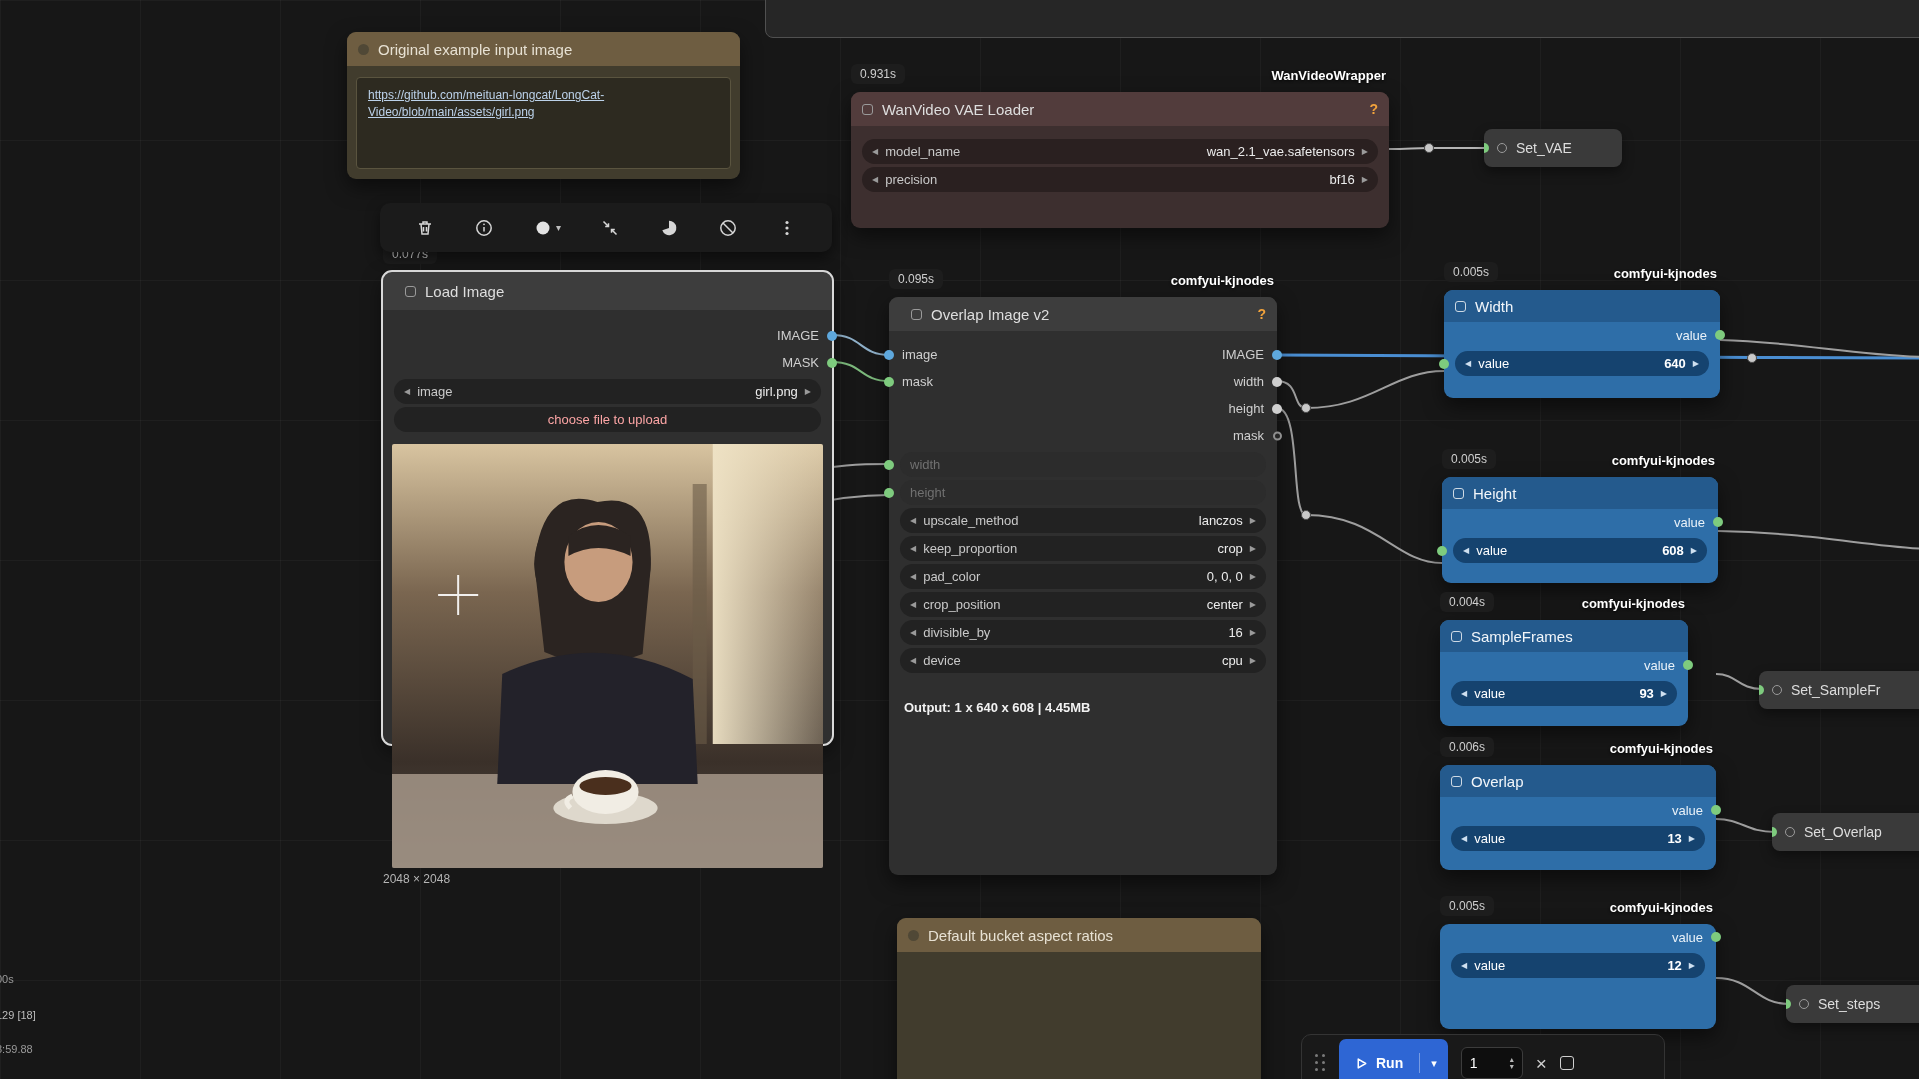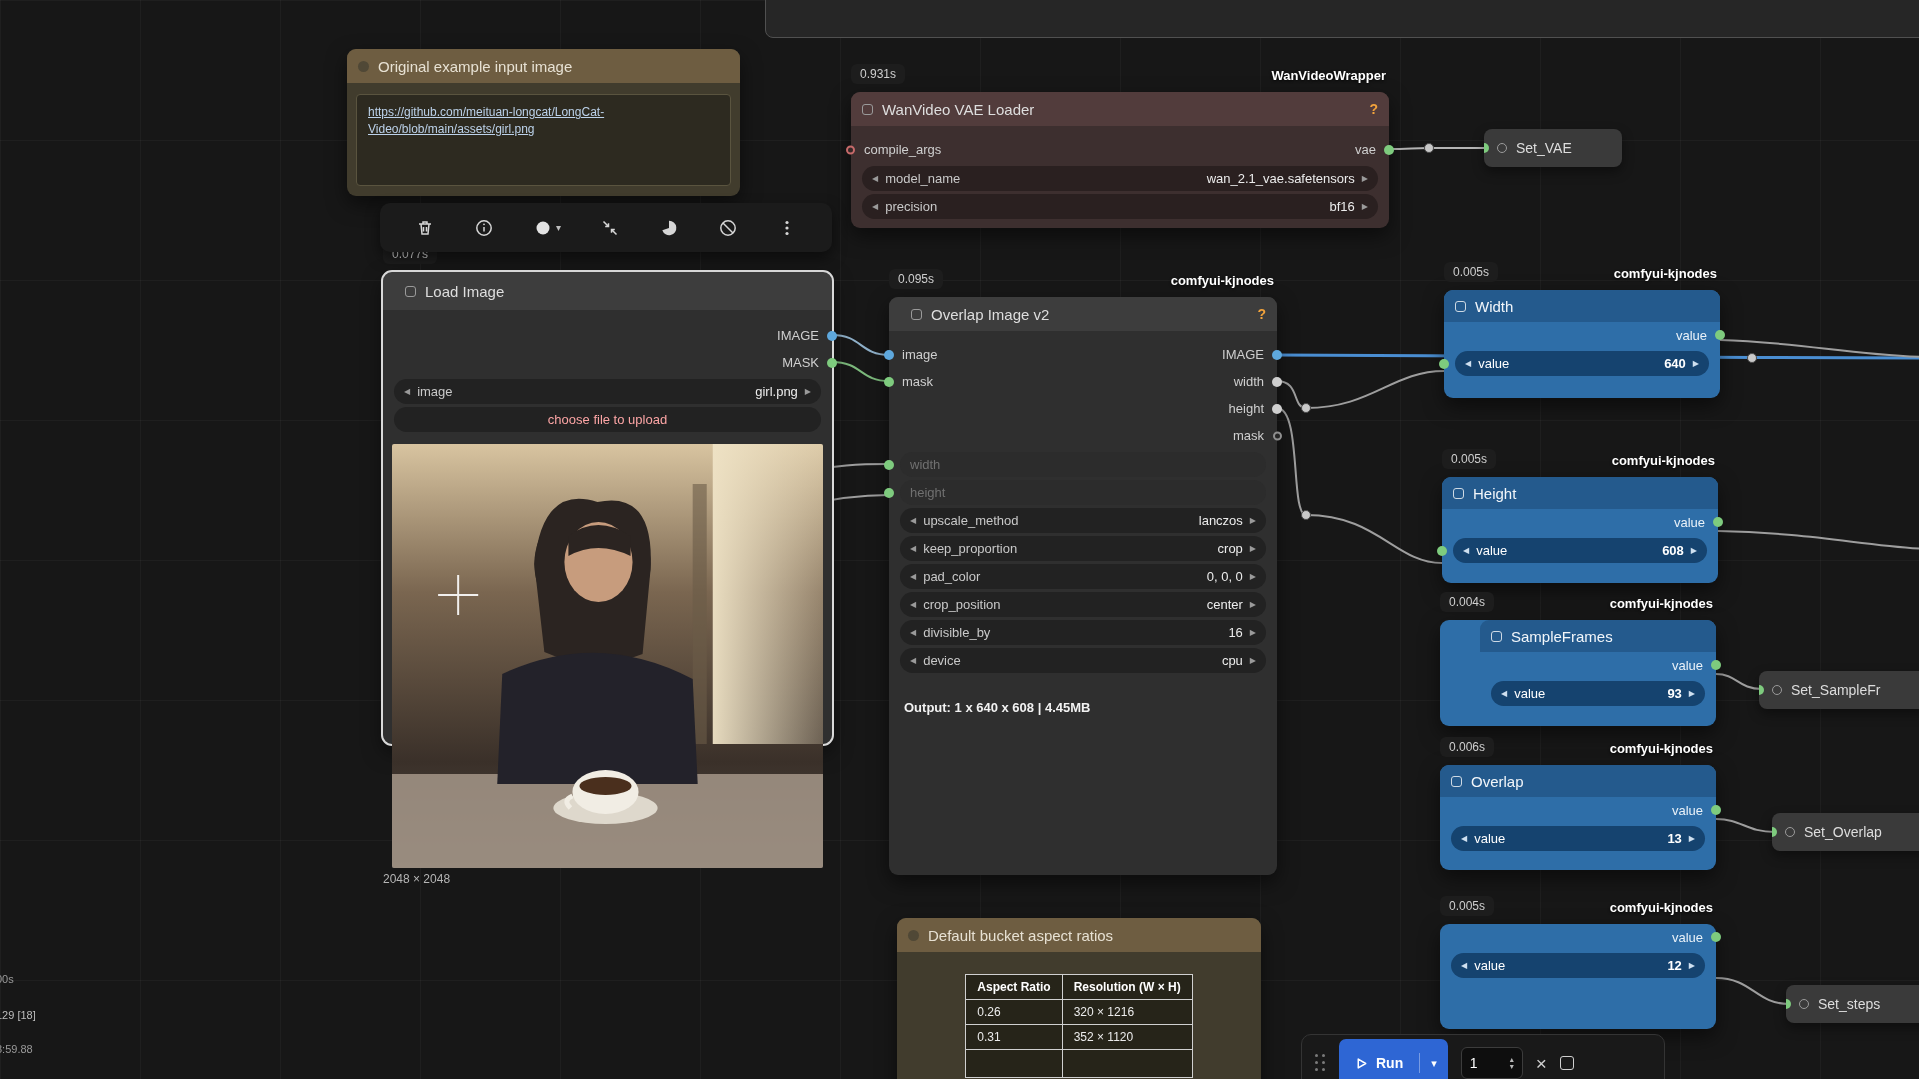--- a/index.html
+++ b/index.html
@@ -122,46 +122,40 @@
     <circle cx="1752" cy="358" r="4.5"></circle>
   </g>
 </svg>
 
 <div class="topstrip"></div>
 
 <div class="edge-label" style="top:973px;">00s</div>
 <div class="edge-label" style="top:1009px; color:#bdbdbd;">129 [18]</div>
 <div class="edge-label" style="top:1043px;">8:59.88</div>
 
-<div class="node notey" style="left:347px; top:49px; width:393px; height:147px;">
+<div class="node notey" style="left:347px; top:32px; width:393px; height:147px;">
   <div class="nheader notey">
     <span class="note-dot"></span>
     <span>Original example input image</span>
   </div>
   <div class="note-inner">
     <a href="#">https://github.com/meituan-longcat/LongCat-</a>
     <a href="#">Video/blob/main/assets/girl.png</a>
   </div>
 </div>
 
 <div class="node maroon" style="left:851px; top:92px; width:538px; height:136px;">
   <div class="badge-timer">0.931s</div>
   <div class="badge-vendor">WanVideoWrapper</div>
   <div class="nheader maroon">
     <span class="collapse-sq"></span>
     <span>WanVideo VAE Loader</span>
     <span class="help">?</span>
   </div>
   <div class="io-pad"></div>
-  <div class="io-row">
-    <span class="dot l redh"></span>
-    <span>compile_args</span>
-    <span class="io-right">vae</span>
-    <span class="dot r green"></span>
-  </div>
   <div class="widget">
     <span class="arr">◀</span>
     <span>model_name</span>
     <span class="wv">wan_2.1_vae.safetensors</span>
     <span class="arr">▶</span>
   </div>
   <div class="widget">
     <span class="arr">◀</span>
     <span>precision</span>
     <span class="wv">bf16</span>
@@ -396,21 +390,21 @@
     <span class="dot l green"></span>
     <div class="widget bluew">
       <span class="arr">◀</span>
       <span>value</span>
       <span class="wv">608</span>
       <span class="arr">▶</span>
     </div>
   </div>
 </div>
 
-<div class="node blue" style="left:1440px; top:620px; width:276px; height:106px;padding-left:40px;">
+<div class="node blue" style="left:1440px; top:620px; width:248px; height:106px;">
   <div class="badge-timer">0.004s</div>
   <div class="badge-vendor">comfyui-kjnodes</div>
   <div class="nheader blue" style="height:32px;">
     <span class="collapse-sq"></span>
     <span>SampleFrames</span>
   </div>
   <div class="io-row" style="height:26px; color:#eaf2f9;">
     <span class="io-right">value</span>
     <span class="dot r green"></span>
   </div>
@@ -476,40 +470,20 @@
   <span class="dot l green"></span>
   <span class="collapse-circ"></span>
   <span>Set_steps</span>
 </div>
 
 <div class="node notey" style="left:897px; top:918px; width:364px; height:175px;">
   <div class="nheader notey">
     <span class="note-dot"></span>
     <span>Default bucket aspect ratios</span>
   </div>
-  <table class="btable">
-    <tbody>
-        <tr>
-      <th>Aspect Ratio</th>
-      <th>Resolution (W × H)</th>
-    </tr>
-    <tr>
-      <td>0.26</td>
-      <td>320 × 1216</td>
-    </tr>
-    <tr>
-      <td>0.31</td>
-      <td>352 × 1120</td>
-    </tr>
-    <tr>
-      <td class="empty"></td>
-      <td class="empty"></td>
-    </tr>
-  </tbody>
-    </table>
 </div>
 
 <div class="runbar">
   <span class="handle">
       <i></i>
       <i></i>
       <i></i>
       <i></i>
       <i></i>
       <i></i>

